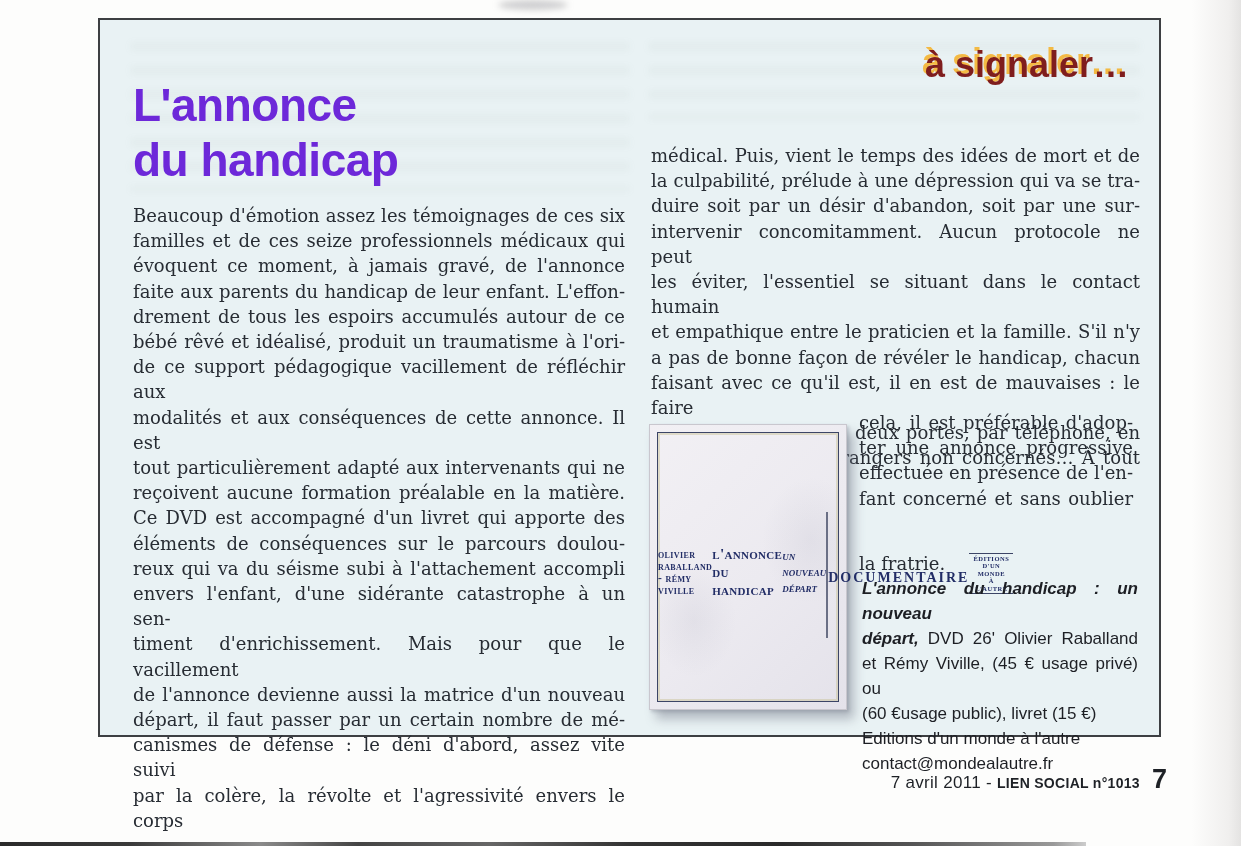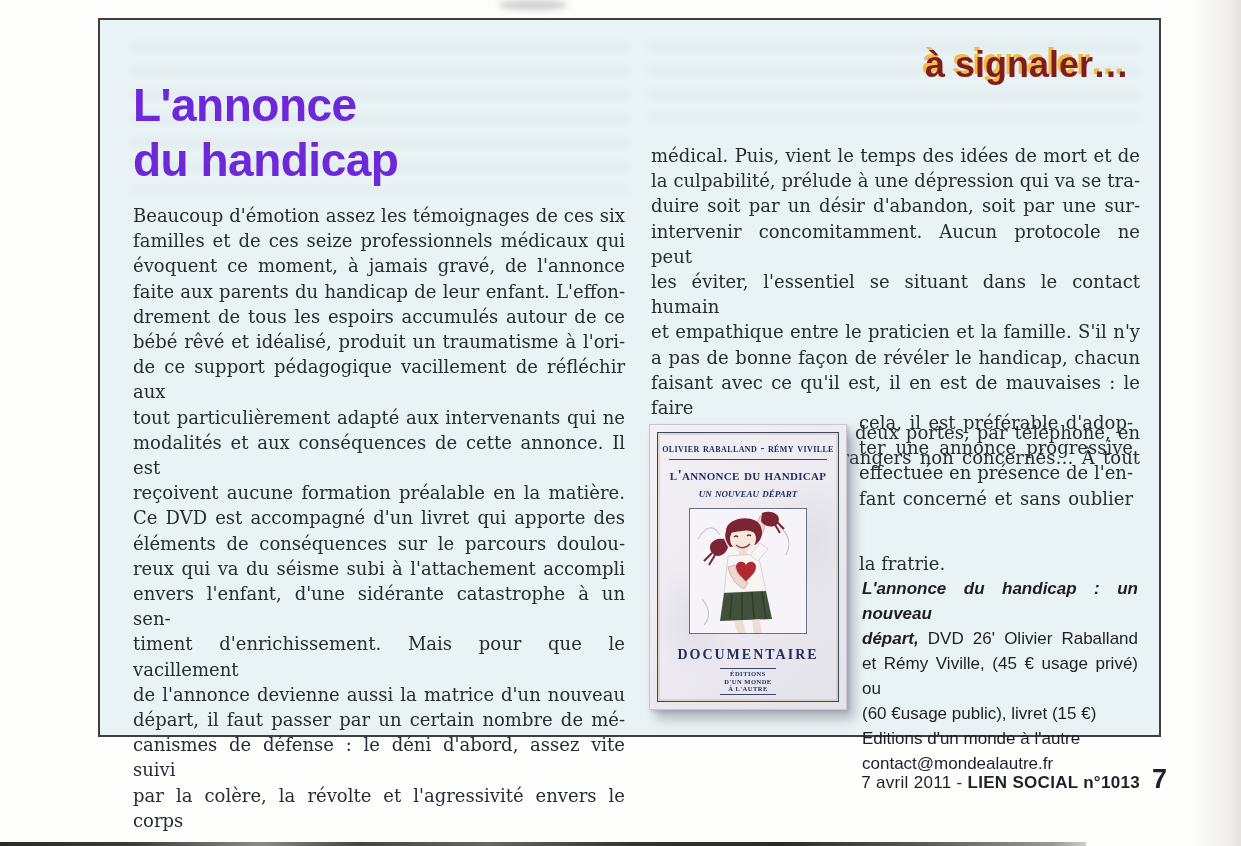--- a/index.html
+++ b/index.html
@@ -72,21 +72,21 @@
     width: 198px; height: 286px;
     background: linear-gradient(135deg, #f2f0f4 0%, #eceaf0 55%, #e4e2ea 100%);
     border: 1px solid #c9c7ce;
     box-shadow: 7px 9px 10px rgba(110,115,130,0.45), 2px 2px 3px rgba(110,115,130,0.3);
     padding: 7px;
   }
   .dvd-inner {
     width: 100%; height: 100%;
     border: 1px solid #3c4566;
     box-shadow: inset 0 0 0 2px rgba(190,180,120,0.35);
-    display: flex; flex-direction: column; align-items: center;
+    display: flex; flex-direction: row; align-items: center;
     padding-top: 9px;
     font-family: "Liberation Serif", serif;
     color: #222d66;
     position: relative;
     background:
       radial-gradient(ellipse 60px 80px at 20% 70%, rgba(150,150,170,0.12), transparent 70%),
       radial-gradient(ellipse 70px 90px at 85% 40%, rgba(150,150,170,0.12), transparent 70%);
   }
   .dvd-authors {
     font-variant: small-caps;
@@ -155,21 +155,21 @@
 
   
   .footer {
     position: absolute;
     right: 74px; top: 764px;
     display: flex; align-items: baseline;
     font-family: "Liberation Sans", sans-serif;
     color: #1e2126;
   }
   .footer .date { font-size: 17px; letter-spacing: 0.3px; white-space: pre; }
-  .footer .mag { font-size: 17px; font-weight: bold; letter-spacing: 0.3px; }
+  .footer .mag { font-size: 14px; font-weight: bold; letter-spacing: 0.3px; }
   .footer .pagenum { font-size: 27px; font-weight: bold; margin-left: 12px; }
 
   .bottom-strip {
     position: absolute;
     left: 0; bottom: 0;
     width: 1086px; height: 4px;
     background: linear-gradient(90deg,
       #2a2a2a 0%, #3a3a3a 12%, #8a8a8a 24%, #444 33%,
       #666 45%, #333 58%, #2a2a2a 72%, #555 84%, #999 97%, #ccc 100%);
   }
@@ -198,22 +198,22 @@
     <h1 class="article-title"><span>L'annonce</span><br><span>du handicap</span></h1>
 
     <div class="textcol col-left">
         <div class="line">Beaucoup d'émotion assez les témoignages de ces six</div>
         <div class="line">familles et de ces seize professionnels médicaux qui</div>
         <div class="line">évoquent ce moment, à jamais gravé, de l'annonce</div>
         <div class="line">faite aux parents du handicap de leur enfant. L'effon-</div>
         <div class="line">drement de tous les espoirs accumulés autour de ce</div>
         <div class="line">bébé rêvé et idéalisé, produit un traumatisme à l'ori-</div>
         <div class="line">de ce support pédagogique vacillement de réfléchir aux</div>
+        <div class="line">modalités et aux conséquences de cette annonce. Il est</div>
         <div class="line">tout particulièrement adapté aux intervenants qui ne</div>
-        <div class="line">modalités et aux conséquences de cette annonce. Il est</div>
         <div class="line">reçoivent aucune formation préalable en la matière.</div>
         <div class="line">Ce DVD est accompagné d'un livret qui apporte des</div>
         <div class="line">éléments de conséquences sur le parcours doulou-</div>
         <div class="line">reux qui va du séisme subi à l'attachement accompli</div>
         <div class="line">envers l'enfant, d'une sidérante catastrophe à un sen-</div>
         <div class="line">timent d'enrichissement. Mais pour que le vacillement</div>
         <div class="line">de l'annonce devienne aussi la matrice d'un nouveau</div>
         <div class="line">départ, il faut passer par un certain nombre de mé-</div>
         <div class="line">canismes de défense : le déni d'abord, assez vite suivi</div>
         <div class="line">par la colère, la révolte et l'agressivité envers le corps</div>

